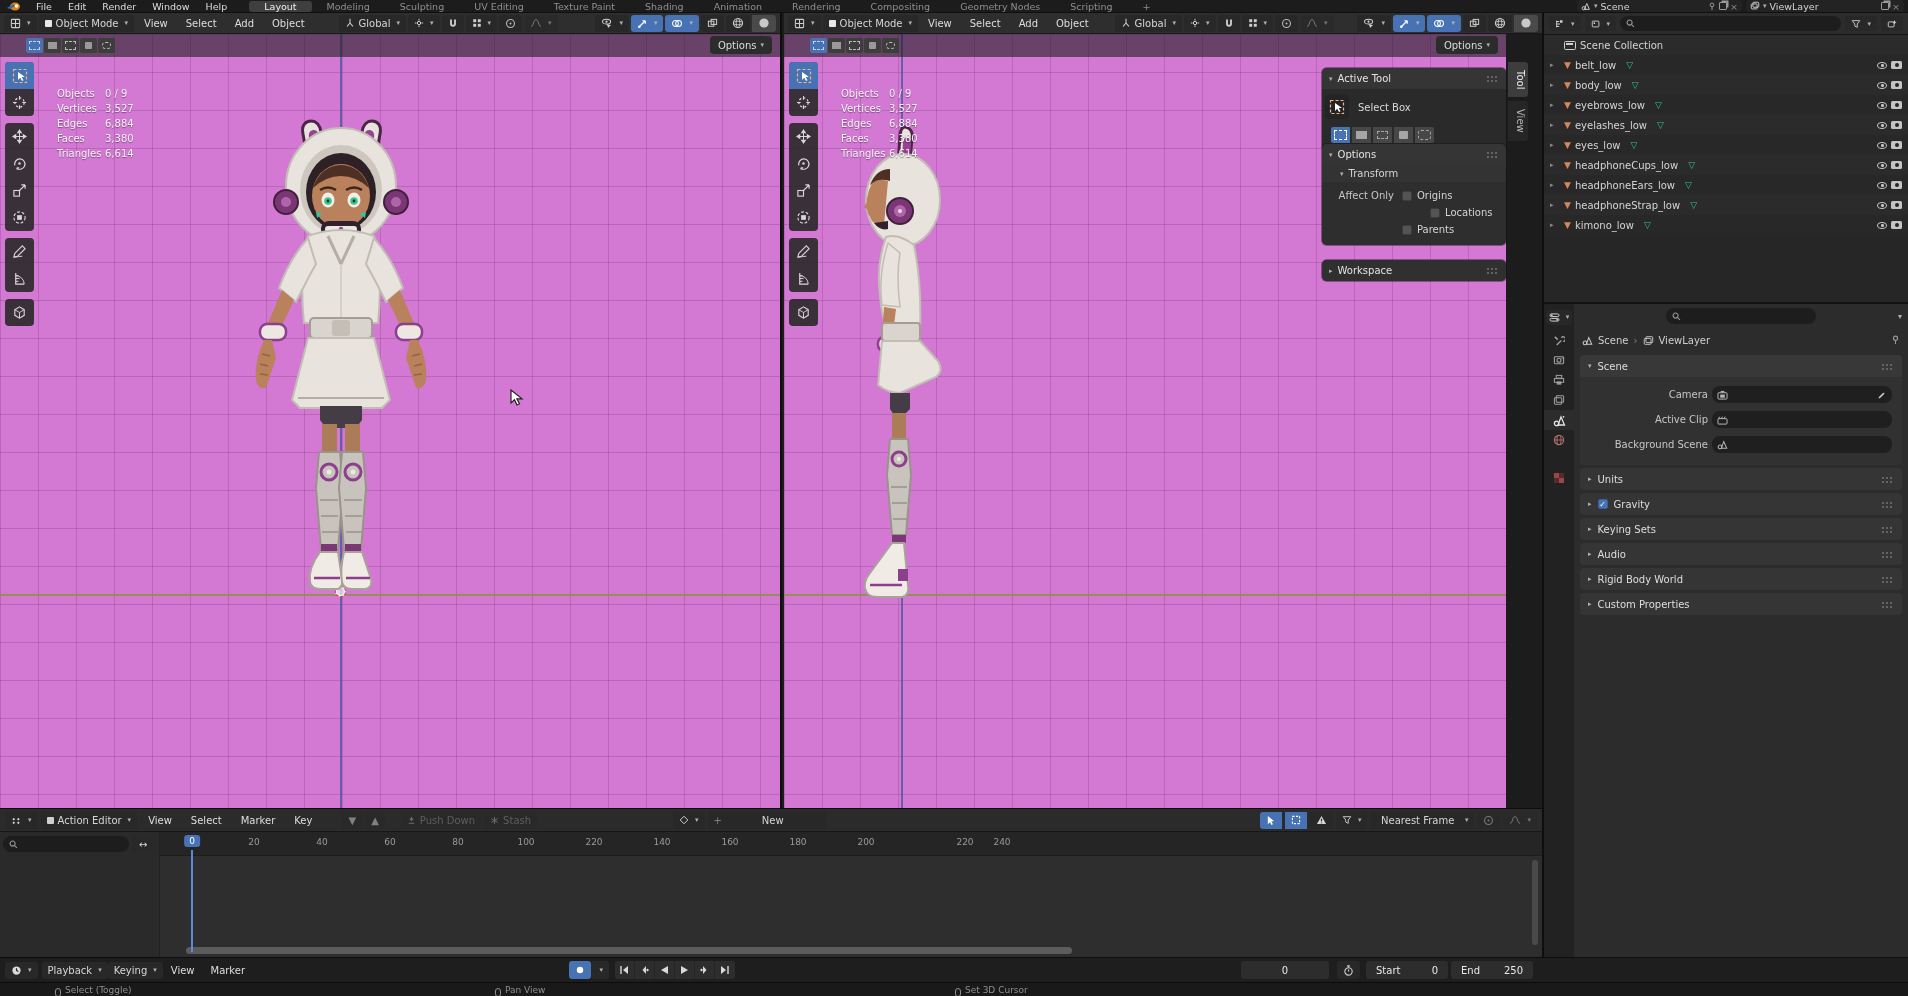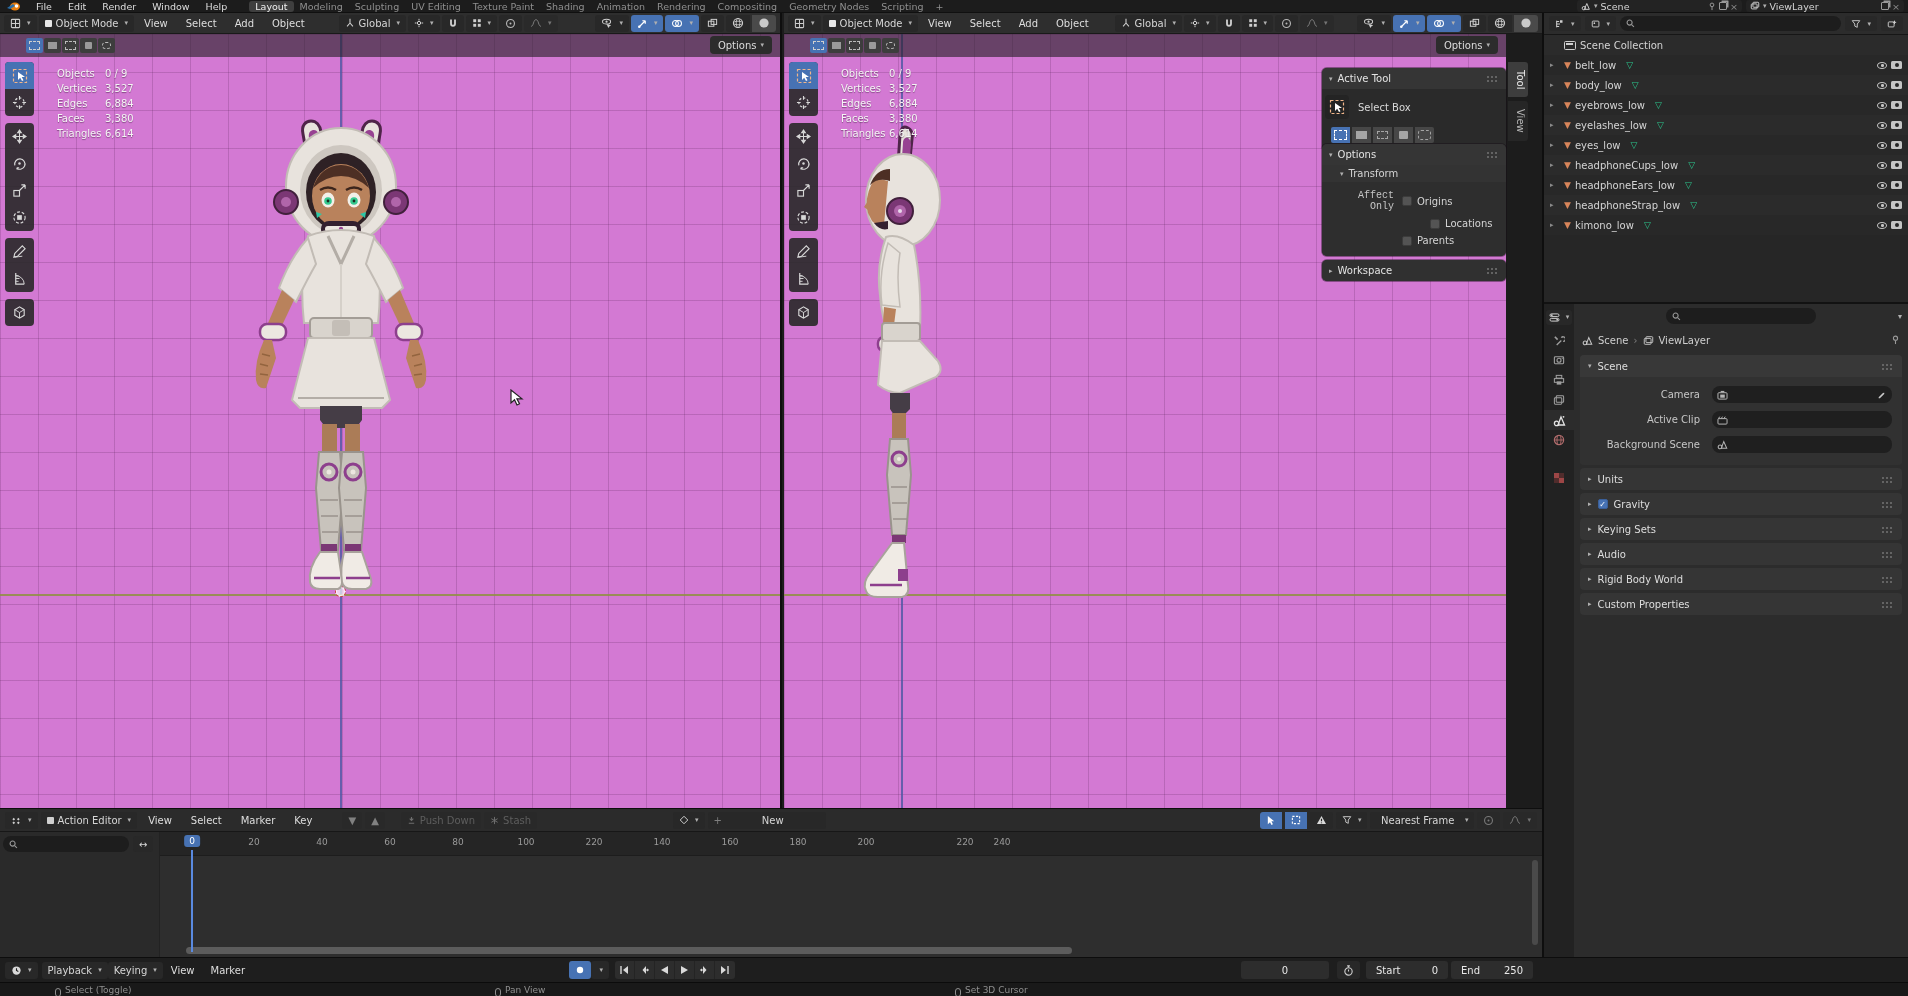--- a/index.html
+++ b/index.html
@@ -15,42 +15,42 @@
   .chev { font-size:7px; color:#b0b0b0; }
   .gray { color:#7f7f7f; }
   .bluebtn { background:#4772b3 !important; color:#fff; }
   .grip { width:13px; height:7px; background-image:radial-gradient(#707070 0.9px, transparent 1px); background-size:4px 4px; opacity:.8; }
   .cb { width:10px; height:10px; background:#545454; border:1px solid #3c3c3c; border-radius:2px; display:inline-block; }
   .cb.on { background:#4772b3; border-color:#3a5f99; color:#fff; font-size:8px; line-height:9px; text-align:center; }
   svg.ic { display:block; }
 
   
   #topbar { position:absolute; left:0; top:0; width:1908px; height:13px; background:#1c1c1c; border-bottom:1px solid #101010; display:flex; align-items:center; font-size:9.5px; z-index:30; }
-  #topbar .ws { color:#8f8f8f; padding:0 6px; }
+  #topbar .ws { color:#8f8f8f; padding:0 15px; }
   #topbar .ws.active { background:#3f3f3f; color:#f0f0f0; border-radius:3px; }
   .idblock { display:flex; align-items:center; gap:3px; background:#232323; border-radius:3px; padding:0 4px; height:12px; }
 
   
   .vp { position:absolute; top:13px; height:795px; overflow:hidden; }
   .vp-header { position:absolute; left:0; top:0; right:0; height:21px; background:#2e2e2e; border-bottom:1px solid #191919; display:flex; align-items:center; gap:2px; padding:0 4px; z-index:6; }
   .vp-canvas { position:absolute; left:0; top:21px; bottom:0; background-color:#d379d3;
      background-image:linear-gradient(rgba(90,40,90,.22) 1px, transparent 1px),
                       linear-gradient(90deg, rgba(90,40,90,.22) 1px, transparent 1px);
      background-size:38px 38px; }
   .toolstrip { position:absolute; left:0; top:0; right:0; height:23px; background:rgba(39,32,39,.62); display:flex; align-items:center; padding:0 8px; z-index:5; }
   .selmode { display:flex; gap:1px; margin-left:18px; }
   .selmode .sm { width:17px; height:15px; background:#3d3d3d; border-radius:2px; position:relative; }
   .selmode .sm.on { background:#4772b3; }
   .selmode .sm::after { content:""; position:absolute; inset:3px; border:1px dashed #cfcfcf; }
   .selmode .sm.f2::after { border:none; background:#9a9a9a; inset:4px; }
   .selmode .sm.f3::after { border:1px dashed #bbb; background:none; }
   .selmode .sm.f4::after { border:none; background:#9a9a9a; border-radius:1px; inset:4px 5px; }
   .selmode .sm.f5::after { border:1px dashed #bbb; inset:4px; border-radius:4px; }
   .options-btn { position:absolute; right:8px; top:2px; height:18px; background:#2c2c2c; border-radius:4px; display:flex; align-items:center; gap:4px; padding:0 8px; color:#dcdcdc; z-index:6; }
-  .stats { position:absolute; left:57px; top:32px; z-index:4; color:#f4f4f4; text-shadow:0 1px 1px rgba(40,10,40,.45); line-height:15px; }
+  .stats { position:absolute; left:57px; top:52px; z-index:4; color:#f4f4f4; text-shadow:0 1px 1px rgba(40,10,40,.45); line-height:15px; }
   .stats .lab { display:inline-block; width:48px; }
   .axis-h { position:absolute; left:0; right:0; height:1.5px; background:#8e9140; opacity:.85; }
   .axis-v { position:absolute; top:0; bottom:0; width:1.5px; background:#4b57a3; opacity:.8; }
   .cursor3d { position:absolute; width:11px; height:11px; border-radius:50%; border:1.5px dashed #cc4444; background:rgba(255,255,255,.65); box-shadow:0 0 0 1px rgba(255,255,255,.7) inset; }
   
   .toolcol { position:absolute; left:5px; top:28px; width:29px; display:flex; flex-direction:column; gap:7px; z-index:5; }
   .toolgrp { background:rgba(40,40,40,.9); border-radius:4px; display:flex; flex-direction:column; overflow:hidden; }
   .tool { width:29px; height:27px; display:flex; align-items:center; justify-content:center; }
   .tool.on { background:#4772b3; }
   
@@ -82,21 +82,21 @@
   .ptabs { position:absolute; left:0; top:0; width:30px; bottom:0; background:#222222; }
   .ptab { width:30px; height:20px; display:flex; align-items:center; justify-content:center; opacity:.85; }
   .ptab.on { background:#2c2c2c; opacity:1; }
   .pcontent { position:absolute; left:30px; right:0; top:0; bottom:0; }
   .p-header { height:24px; display:flex; align-items:center; gap:6px; padding:0 6px; }
   .breadcrumb { height:24px; display:flex; align-items:center; gap:5px; padding:0 8px; color:#cfcfcf; }
   .panel { margin:3px 6px; background:#353535; border-radius:4px; }
   .panel-head { height:22px; display:flex; align-items:center; gap:6px; padding:0 8px; color:#dedede; }
   .panel-head .grip { margin-left:auto; }
   .field-row { display:flex; align-items:center; height:25px; padding:0 10px 0 0; }
-  .field-lab { width:132px; text-align:right; color:#c6c6c6; padding-right:12px; }
+  .field-lab { width:132px; text-align:right; color:#c6c6c6; padding-right:4px; }
   .field { flex:1; height:17px; background:#1f1f1f; border-radius:8px; display:flex; align-items:center; padding:0 5px; gap:4px; }
 
   
   #dopesheet { position:absolute; left:0; top:808px; width:1542px; height:149px; background:#2e2e2e; border-top:1px solid #0e0e0e; }
   .ds-header { height:23px; background:#2b2b2b; border-bottom:1px solid #171717; display:flex; align-items:center; gap:3px; padding:0 5px; position:relative; }
   .ds-body { position:absolute; left:0; top:23px; right:0; bottom:0; background:#2e2e2e; }
   .ds-ruler { position:absolute; left:0; top:0; right:0; height:24px; background:#252525; border-bottom:1px solid #1d1d1d; }
   .tick { position:absolute; top:5px; transform:translateX(-50%); color:#9a9a9a; font-size:9px; }
   .chan { position:absolute; left:0; top:0; width:160px; bottom:0; background:#2a2a2a; border-right:1px solid #222; }
   .playhead { position:absolute; width:2px; background:#5a8ae0; z-index:3; }
@@ -676,21 +676,21 @@
             <span class="chev">▾</span>
             <span>Options</span>
             <span class="grip"></span>
           </div>
         <div class="row" style="padding:3px 9px 3px 18px; gap:5px; background:#333;">
             <span class="chev">▾</span>
             <span>Transform</span>
           </div>
         <div style="background:#2e2e2e; padding:8px 10px 10px;">
           <div class="row" style="gap:8px;">
-            <span style="width:62px; text-align:right; color:#c6c6c6;font-family:Liberation Mono, monospace;">Affect Only</span>
+            <span style="width:62px; text-align:right; color:#c6c6c6;">Affect Only</span>
             <span class="row" style="gap:5px;">
                 <span class="cb"></span>
                 <span>Origins</span>
               </span>
           </div>
           <div class="row" style="gap:5px; margin:6px 0 0 70px;padding-left:28px;">
               <span class="cb"></span>
               <span>Locations</span>
             </div>
           <div class="row" style="gap:5px; margin:6px 0 0 70px;">

